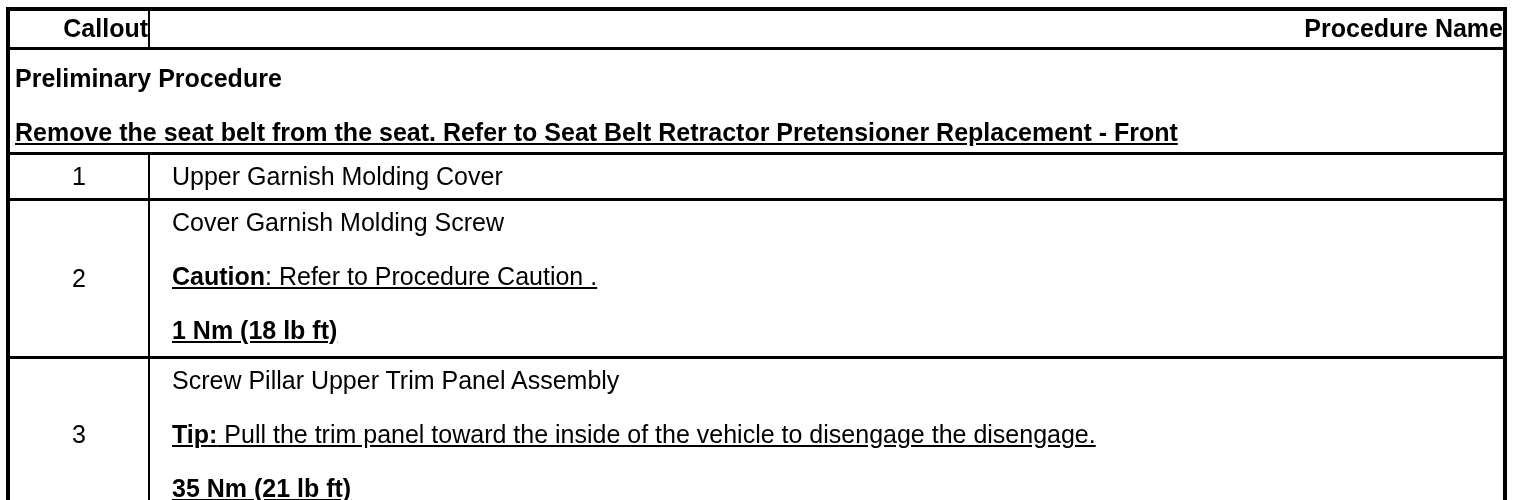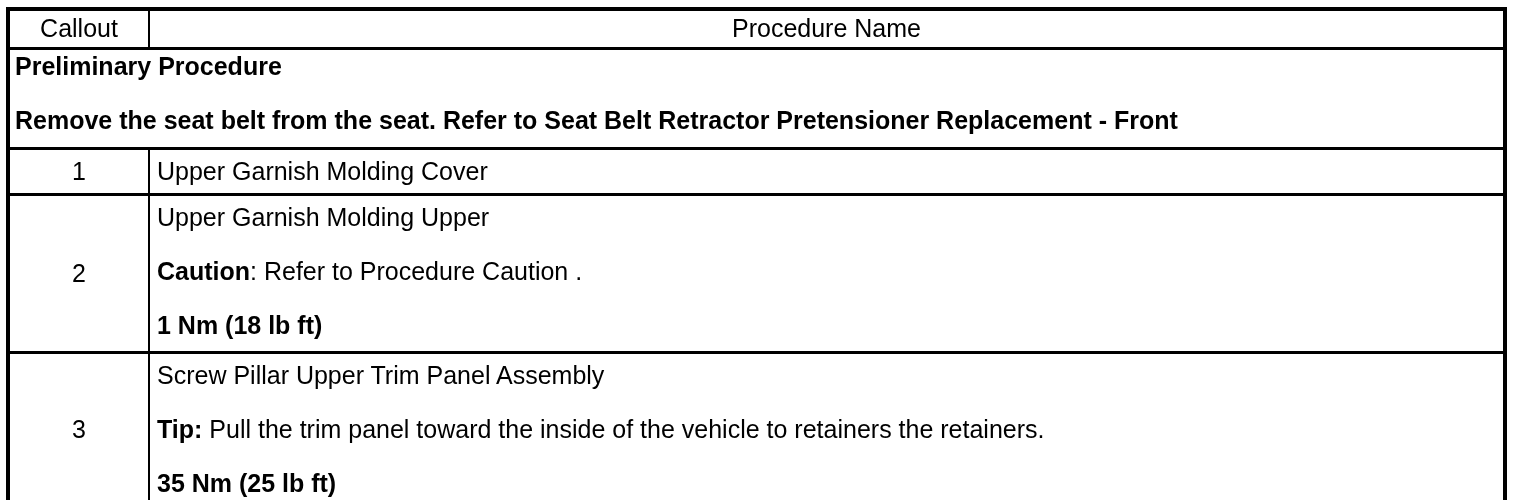--- a/index.html
+++ b/index.html
@@ -33,45 +33,45 @@
     border-right: 2px solid #000000;
     font-size: 25px;
     padding: 0;
   }
   tr.header-row { height: 39px; }
   tr.prelim-row { height: 100px; }
   tr.row-1 { height: 40px; }
   tr.row-2 { height: 158px; }
   tr.row-3 { height: 147px; }
   th {
-    font-weight: normal;
-    text-align: center;
+    font-weight: bold;
+    text-align: right;
     vertical-align: middle;
   }
   td.callout-cell {
     text-align: center;
     vertical-align: middle;
     font-weight: normal;
   }
   td.prelim-cell {
     vertical-align: top;
-    padding: 2px 6px 5px 5px;
+    padding: 14px 6px 5px 5px;
     font-weight: bold;
   }
   td.component-cell {
     vertical-align: top;
-    padding: 7px 8px 7px 7px;
+    padding: 7px 8px 7px 16px;
   }
   p.para {
     margin: 0;
     line-height: 29px;
     white-space: nowrap;
   }
-  p.para + p.para { margin-top: 25px; }
-  .b { font-weight: bold; }
+  p.para + p.para { margin-top: 25px; text-decoration: underline; }
+  .b { font-weight: bold; margin-left: 6px; }
 </style>
 </head>
 <body>
 
 <table class="callout-table">
   <colgroup>
     <col class="col-callout">
     <col class="col-component">
   </colgroup>
   <tbody>
@@ -90,28 +90,28 @@
     <tr class="row-1">
       <td class="callout-cell">1</td>
       <td class="component-cell">
         <p class="para"><span class="b"></span><span>Upper Garnish Molding Cover</span></p>
       </td>
     </tr>
 
     <tr class="row-2">
       <td class="callout-cell">2</td>
       <td class="component-cell">
-        <p class="para"><span class="b"></span><span>Upper Garnish Molding Upper</span></p>
+        <p class="para"><span class="b"></span><span>Cover Garnish Molding Screw</span></p>
         <p class="para"><span class="b">Caution</span><span>: Refer to Procedure Caution .</span></p>
         <p class="para"><span class="b">1 Nm (18 lb ft)</span><span></span></p>
       </td>
     </tr>
 
     <tr class="row-3">
       <td class="callout-cell">3</td>
       <td class="component-cell">
         <p class="para"><span class="b"></span><span>Screw Pillar Upper Trim Panel Assembly</span></p>
-        <p class="para"><span class="b">Tip:</span><span> Pull the trim panel toward the inside of the vehicle to retainers the retainers.</span></p>
-        <p class="para"><span class="b">35 Nm (25 lb ft)</span><span></span></p>
+        <p class="para"><span class="b">Tip:</span><span> Pull the trim panel toward the inside of the vehicle to disengage the disengage.</span></p>
+        <p class="para"><span class="b">35 Nm (21 lb ft)</span><span></span></p>
       </td>
     </tr>
   </tbody>
 </table>
 
 </body></html>

